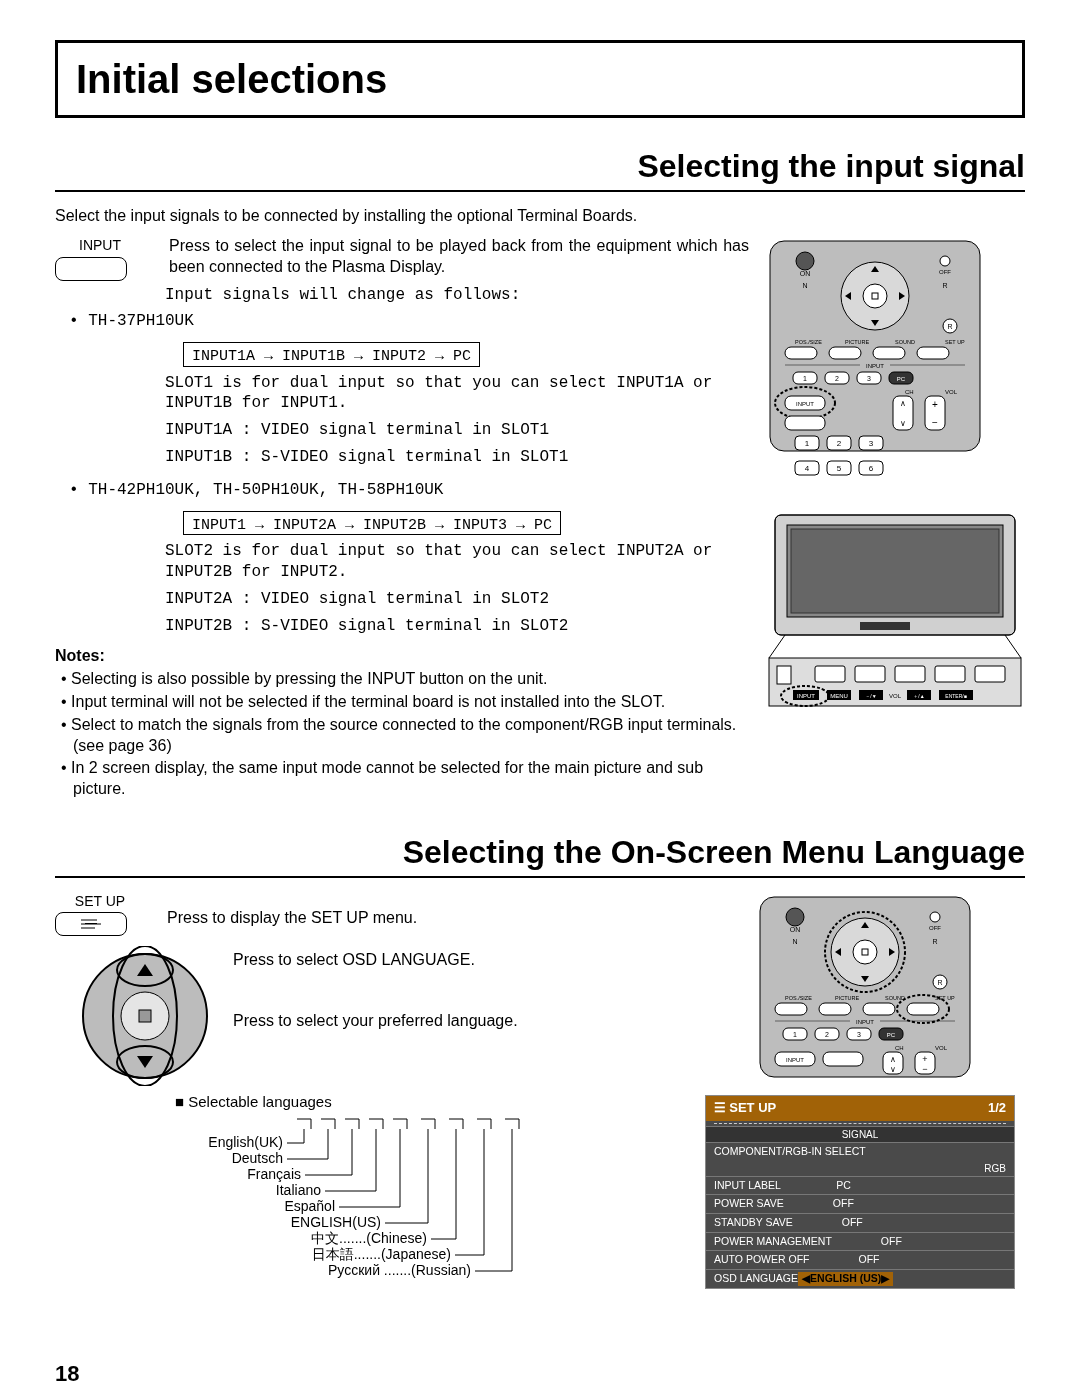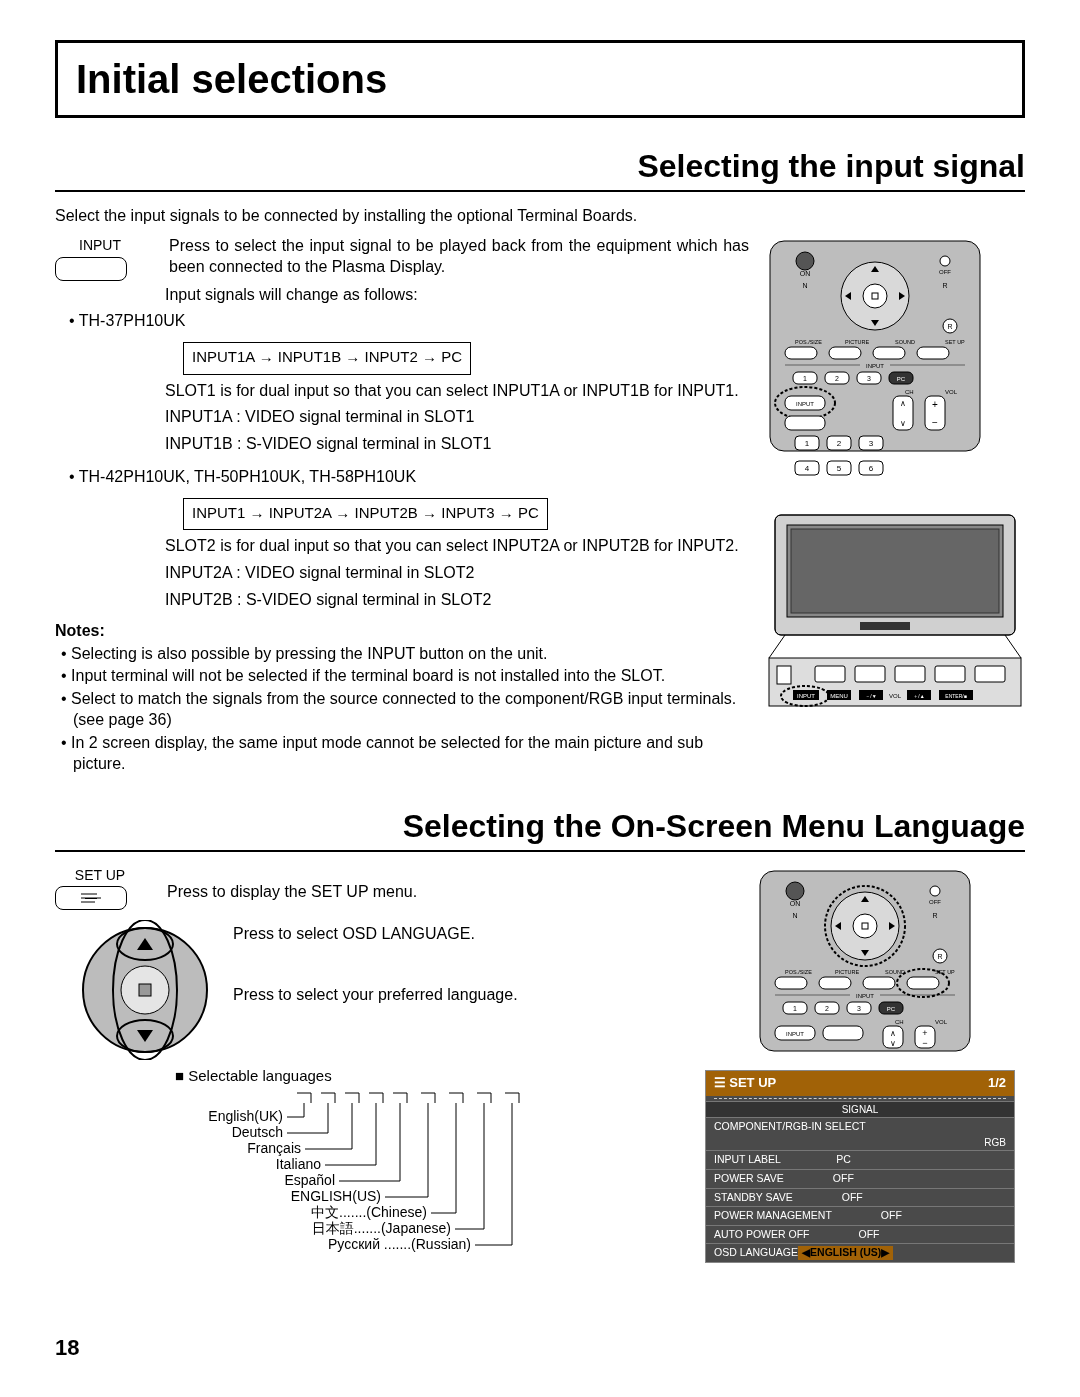--- a/index.html
+++ b/index.html
@@ -53,26 +53,26 @@
     justify-content: center;
   }
   .remote-btn.setup::before,
   .remote-btn.setup::after {
     content: "";
     position: absolute;
     border-top: 1.2px solid #000;
     width: 12px;
   }
   .remote-btn.setup svg { width: 28px; height: 14px; }
-  .indent { margin-left: 110px; }
+  .indent { margin-left: 110px; font-family: Liberation Mono, monospace; }
   .indent14 { margin-left: 14px; }
   .cycle {
     border: 1px solid #000;
     border-bottom: none;
-    padding: 4px 8px 8px;
+    padding: 4px 8px 0;
     position: relative;
     font-size: 15px;
     margin: 4px 0 6px;
     display: inline-block;
   }
   .cycle::after {
     content: "";
     position: absolute;
     left: 0;
     bottom: 0;

